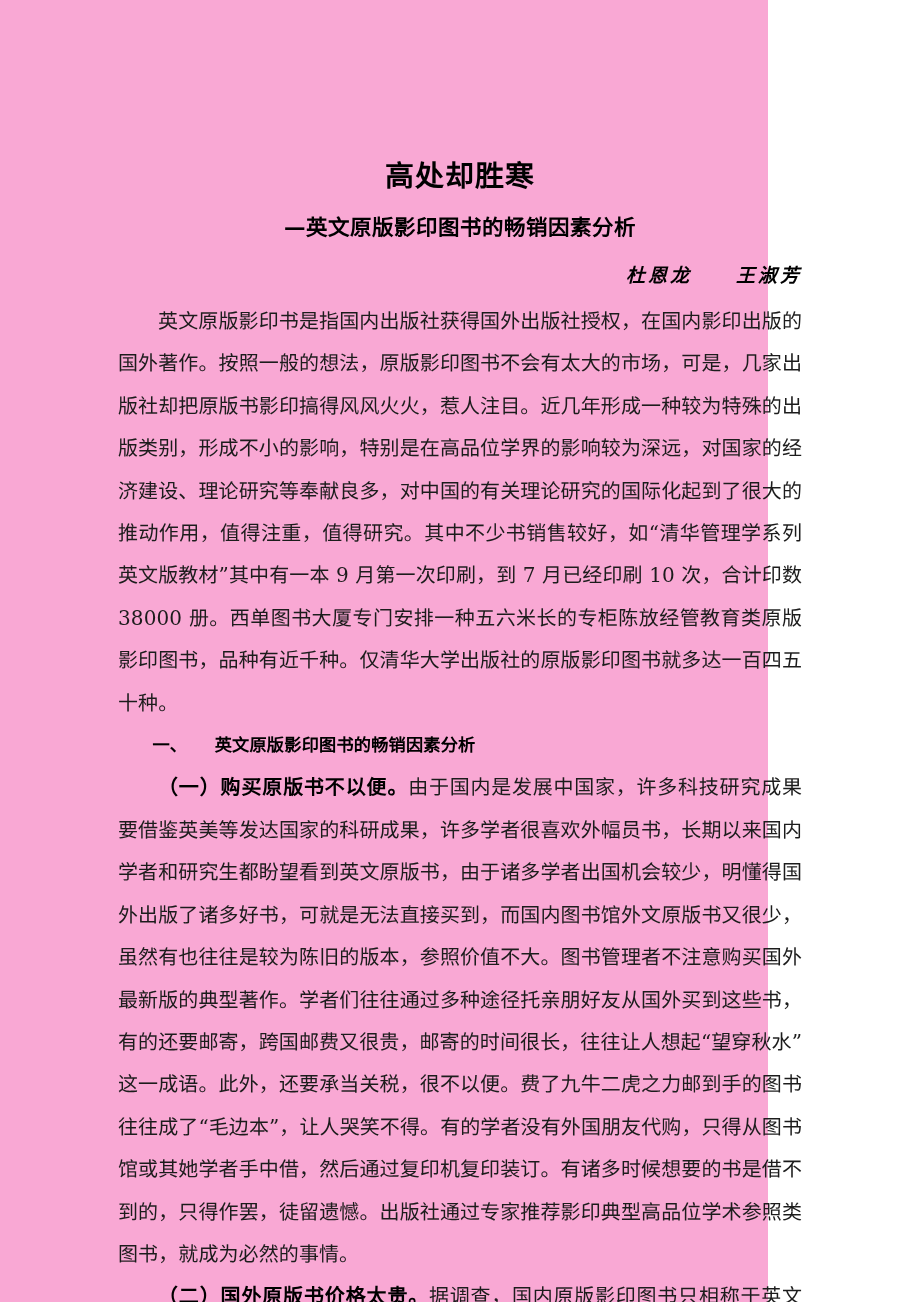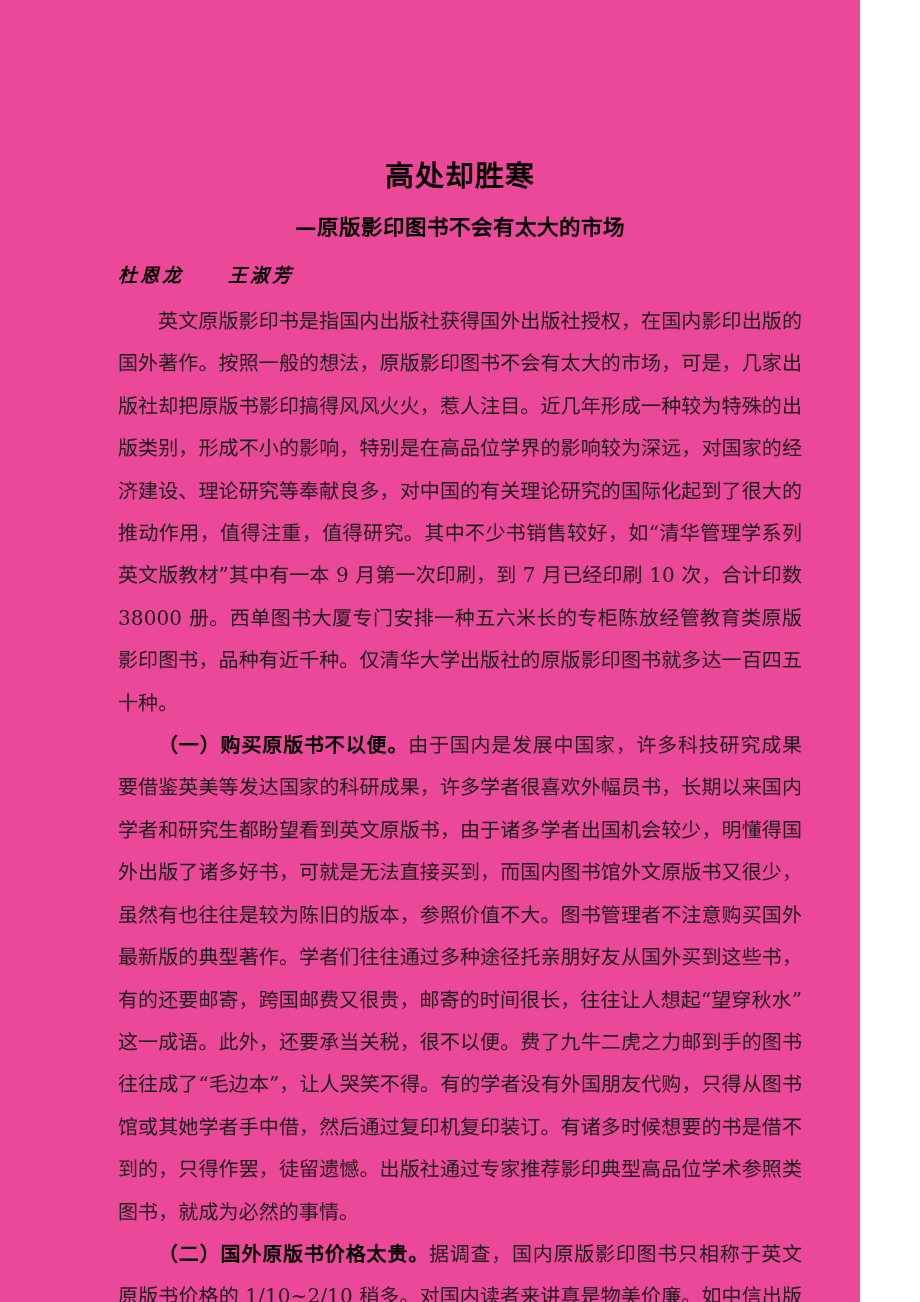--- a/index.html
+++ b/index.html
@@ -15,23 +15,23 @@
     overflow: hidden;
     font-family: "DejaVu Serif", "Liberation Serif", serif;
     color: #1a1a1a;
     -webkit-font-smoothing: antialiased;
   }
 
   .page {
     position: absolute;
     left: 0;
     top: 0;
-    width: 860px;
+    width: 768px;
     height: 1302px;
-    background: #ec4899;
+    background: #f9a8d4;
     box-sizing: border-box;
   }
 
   .content {
     position: absolute;
     left: 118px;
     top: 0;
     width: 684px;
   }
 
@@ -64,21 +64,21 @@
     color: #000000;
     position: absolute;
     left: 0;
     top: 212px;
     width: 684px;
   }
 
   .doc-authors {
     margin: 0;
     padding: 0;
-    text-align: left;
+    text-align: right;
     font-family: "DejaVu Serif", "Liberation Serif", serif;
     font-style: italic;
     font-weight: 700;
     font-size: 19px;
     line-height: 30px;
     letter-spacing: 3px;
     color: #000000;
     position: absolute;
     left: 0;
     top: 260px;
@@ -131,28 +131,31 @@
   }
 </style>
 </head>
 <body>
 
 <div class="page">
   <div class="content">
 
     <h1 class="doc-title">高处却胜寒</h1>
 
-    <div class="doc-subtitle">—原版影印图书不会有太大的市场</div>
+    <div class="doc-subtitle">—英文原版影印图书的畅销因素分析</div>
 
     <div class="doc-authors">杜恩龙　　王淑芳</div>
 
     <div class="body-block">
 
       <p class="para">英文原版影印书是指国内出版社获得国外出版社授权，在国内影印出版的国外著作。按照一般的想法，原版影印图书不会有太大的市场，可是，几家出版社却把原版书影印搞得风风火火，惹人注目。近几年形成一种较为特殊的出版类别，形成不小的影响，特别是在高品位学界的影响较为深远，对国家的经济建设、理论研究等奉献良多，对中国的有关理论研究的国际化起到了很大的推动作用，值得注重，值得研究。其中不少书销售较好，如“清华管理学系列英文版教材”其中有一本 9 月第一次印刷，到 7 月已经印刷 10 次，合计印数 38000 册。西单图书大厦专门安排一种五六米长的专柜陈放经管教育类原版影印图书，品种有近千种。仅清华大学出版社的原版影印图书就多达一百四五十种。</p>
 
+      <h2 class="section-heading">
+        <span class="sec-num">一、</span><span>英文原版影印图书的畅销因素分析</span>
+      </h2>
 
       <p class="para">
         <span class="sub-lead">（一）购买原版书不以便。</span><span>由于国内是发展中国家，许多科技研究成果要借鉴英美等发达国家的科研成果，许多学者很喜欢外幅员书，长期以来国内学者和研究生都盼望看到英文原版书，由于诸多学者出国机会较少，明懂得国外出版了诸多好书，可就是无法直接买到，而国内图书馆外文原版书又很少，虽然有也往往是较为陈旧的版本，参照价值不大。图书管理者不注意购买国外最新版的典型著作。学者们往往通过多种途径托亲朋好友从国外买到这些书，有的还要邮寄，跨国邮费又很贵，邮寄的时间很长，往往让人想起“望穿秋水”这一成语。此外，还要承当关税，很不以便。费了九牛二虎之力邮到手的图书往往成了“毛边本”，让人哭笑不得。有的学者没有外国朋友代购，只得从图书馆或其她学者手中借，然后通过复印机复印装订。有诸多时候想要的书是借不到的，只得作罢，徒留遗憾。出版社通过专家推荐影印典型高品位学术参照类图书，就成为必然的事情。</span>
       </p>
 
       <p class="para">
         <span class="sub-lead">（二）国外原版书价格太贵。</span><span>据调查，国内原版影印图书只相称于英文原版书价格的 1/10~2/10 稍多。对国内读者来讲真是物美价廉。如中信出版社出版的《投资心理学》，国外</span>
       </p>
 
     </div>

